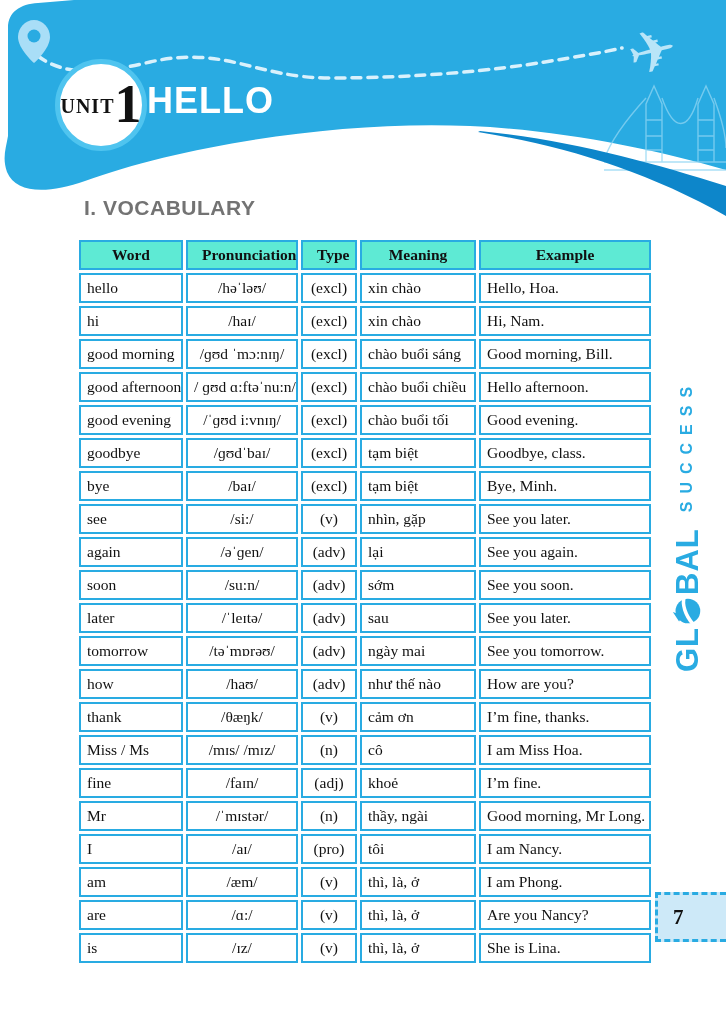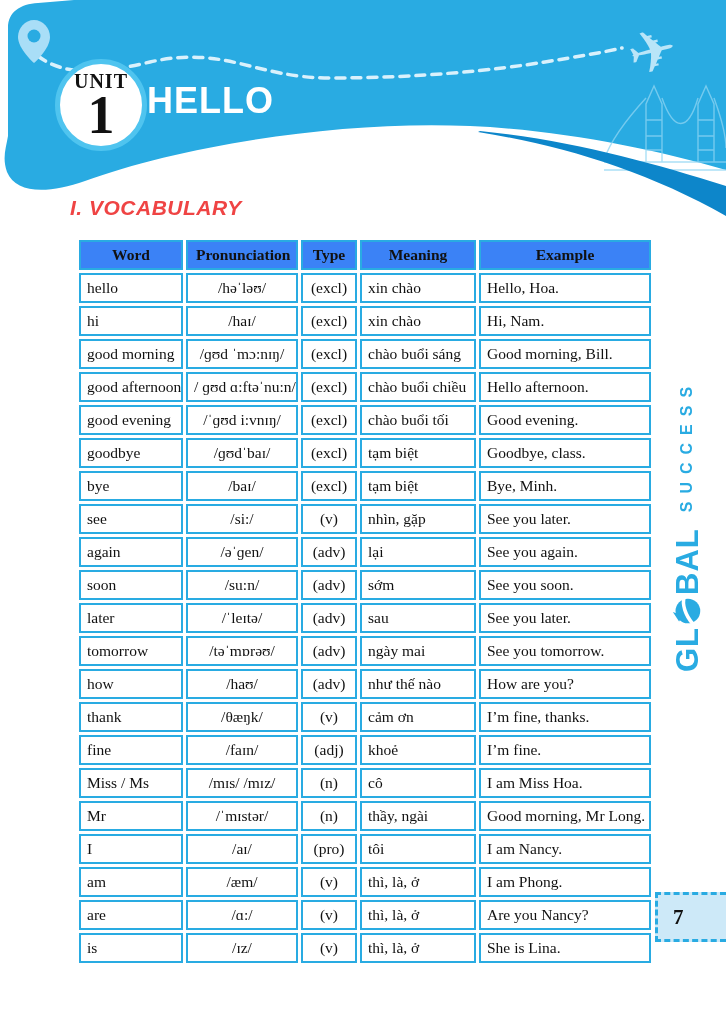--- a/index.html
+++ b/index.html
@@ -6,52 +6,52 @@
   .page{
     position:relative;width:726px;height:1017px;margin:0 auto;
     background:#ffffff;overflow:hidden;
     font-family:"Liberation Serif","DejaVu Serif",serif;
   }
   
   .banner{position:absolute;top:0;left:0;width:726px;height:232px;}
   .unit-badge{
     position:absolute;left:55px;top:59px;width:82px;height:82px;
     background:#ffffff;border:5px solid #4fc4ef;border-radius:50%;
-    display:flex;flex-direction:column;align-items:center;justify-content:center;
+    display:flex;flex-direction:row;align-items:center;justify-content:center;
     text-align:center;z-index:3;
   }
   .unit-word{
     font-family:"Liberation Serif","DejaVu Serif",serif;font-weight:bold;
     font-size:20px;color:#111;letter-spacing:1px;line-height:1;margin-top:2px;
   }
   .unit-num{
     font-family:"Liberation Serif","DejaVu Serif",serif;font-weight:bold;
     font-size:54px;color:#111;line-height:0.92;
   }
   .unit-title{
     position:absolute;left:147px;top:80px;z-index:3;
     font-family:"Liberation Sans","DejaVu Sans",sans-serif;font-weight:bold;
     font-size:36px;color:#ffffff;letter-spacing:1px;
   }
   
   .section-heading{
-    position:absolute;left:70px;top:196px;z-index:4;
+    position:absolute;left:84px;top:196px;z-index:4;
     font-family:"Liberation Sans","DejaVu Sans",sans-serif;font-weight:bold;
-    font-size:21px;color:#ef4444;letter-spacing:0.5px;font-style:italic;
+    font-size:21px;color:#737373;letter-spacing:0.5px;
   }
   
   .vocab-wrap{position:absolute;left:76px;top:237px;width:566px;}
   table.vocab{
     width:566px;border-collapse:separate;border-spacing:3px;
     table-layout:fixed;background:#ffffff;
   }
   table.vocab th{
-    border:2px solid #29abe2;background:#3b82f6;
+    border:2px solid #29abe2;background:#5eead4;
     font-family:"Liberation Serif","DejaVu Serif",serif;font-weight:bold;
-    font-size:15.5px;color:#111;text-align:center;padding:4px 8px;
+    font-size:15.5px;color:#111;text-align:center;padding:4px 14px;
   }
   table.vocab td{
     border:2px solid #29abe2;background:#ffffff;
     font-size:15.5px;color:#111;padding:1px 6px;height:24px;
     overflow:hidden;white-space:nowrap;
   }
   td.c-word,td.c-meaning,td.c-example{text-align:left;}
   td.c-pron,td.c-type{text-align:center;font-family:Liberation Serif, serif;}
   
   .brand{
@@ -260,33 +260,33 @@
 
     <tr>
       <td class="c-word">thank</td>
       <td class="c-pron">/θæŋk/</td>
       <td class="c-type">(v)</td>
       <td class="c-meaning">cảm ơn</td>
       <td class="c-example">I’m fine, thanks.</td>
     </tr>
 
     <tr>
+      <td class="c-word">Miss / Ms</td>
+      <td class="c-pron">/mɪs/ /mɪz/</td>
+      <td class="c-type">(n)</td>
+      <td class="c-meaning">cô</td>
+      <td class="c-example">I am Miss Hoa.</td>
+    </tr>
+
+    <tr>
       <td class="c-word">fine</td>
       <td class="c-pron">/faɪn/</td>
       <td class="c-type">(adj)</td>
       <td class="c-meaning">khoẻ</td>
       <td class="c-example">I’m fine.</td>
-    </tr>
-
-    <tr>
-      <td class="c-word">Miss / Ms</td>
-      <td class="c-pron">/mɪs/ /mɪz/</td>
-      <td class="c-type">(n)</td>
-      <td class="c-meaning">cô</td>
-      <td class="c-example">I am Miss Hoa.</td>
     </tr>
 
     <tr>
       <td class="c-word">Mr</td>
       <td class="c-pron">/ˈmɪstər/</td>
       <td class="c-type">(n)</td>
       <td class="c-meaning">thầy, ngài</td>
       <td class="c-example">Good morning, Mr Long.</td>
     </tr>
 

